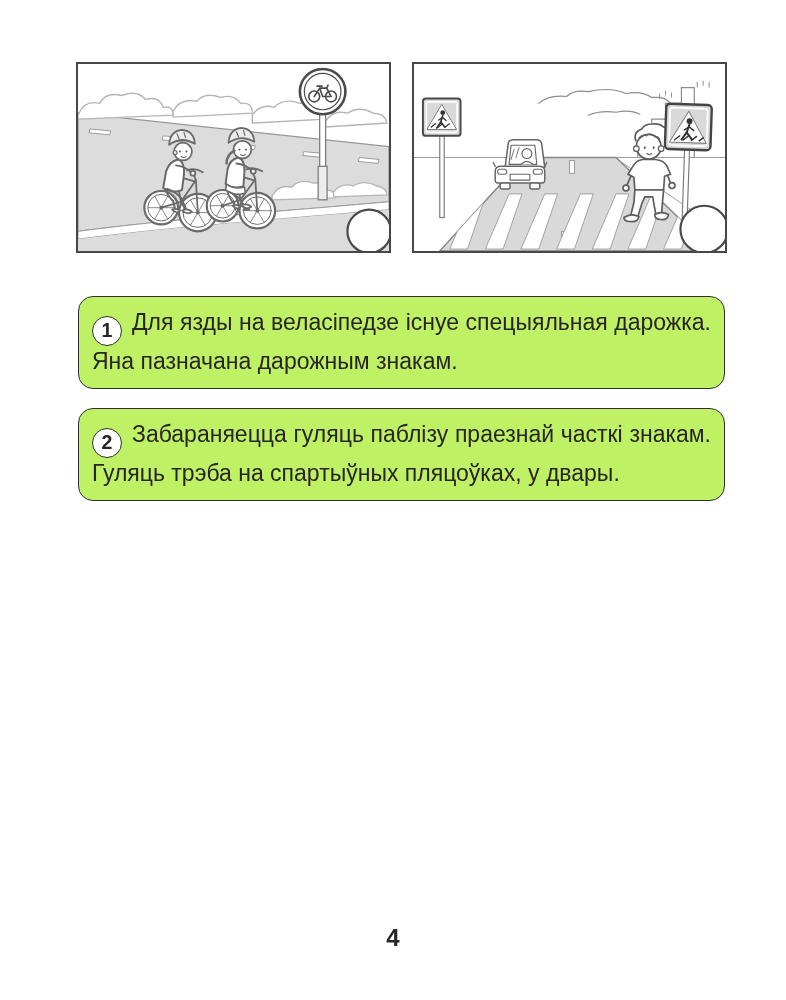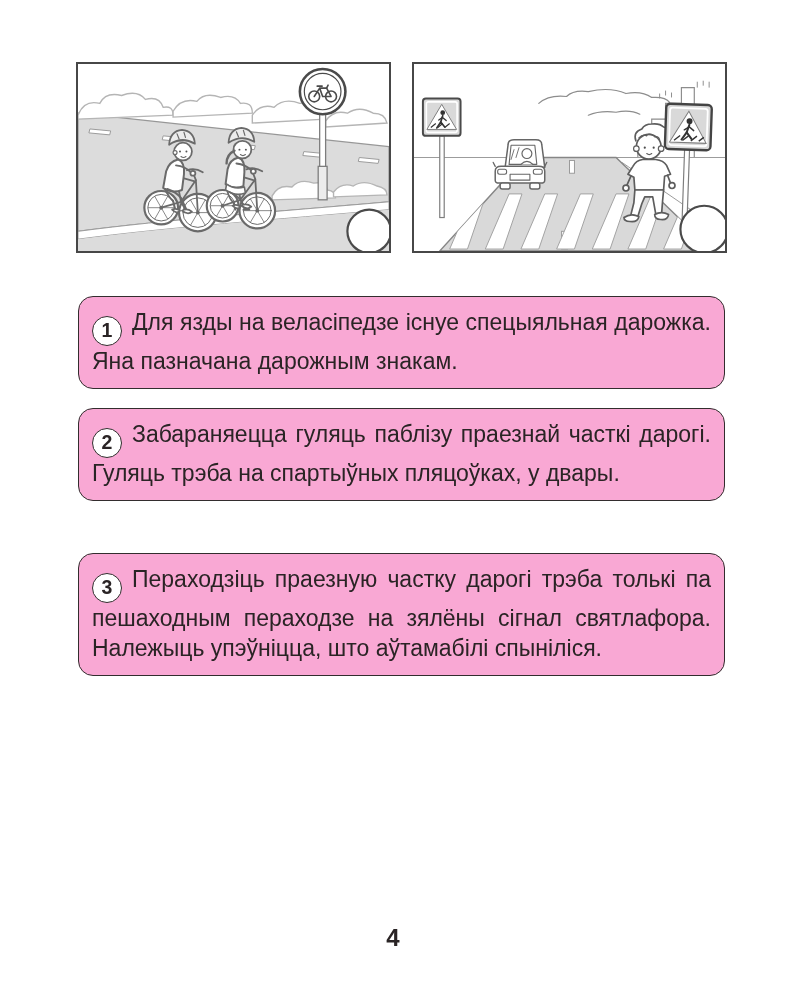--- a/index.html
+++ b/index.html
@@ -9,21 +9,21 @@
   }
   .figrow { position:absolute; left:76px; top:62px; display:flex; gap:21px; }
   .fig {
     width:311px; height:187px; border:2px solid #474747; background:#fff;
     overflow:hidden; position:relative;
   }
   .fig svg { display:block; width:311px; height:187px; }
   .rule {
     position:absolute; left:78px; width:647px; box-sizing:border-box;
     border:1.7px solid #332d2e; border-radius:15px;
-    padding:10px 13px 12px 13px; background:#f9a8d4;
+    padding:10px 13px 12px 13px; background:#bef264;
   }
   .rule p { margin:0; text-align:justify; font-size:23px; line-height:30px; color:#2a2425; }
   .badge {
     display:inline-block; box-sizing:border-box; width:30px; height:30px;
     border:1.8px solid #332d2e; border-radius:50%;
     text-align:center; line-height:26.5px; font-weight:bold; font-size:19.5px;
     vertical-align:-7px; margin-right:10px; background:#fff;
     font-family:"Liberation Sans", sans-serif;
   }
   .rule-1 { top:296px; } .rule-2 { top:408px; } .rule-3 { top:553px; } .rule-4 { top:722px; }
@@ -243,22 +243,19 @@
         <circle cx="293" cy="168" r="24" fill="#ffffff" stroke="#4a4a4a" stroke-width="2.2"></circle>
       </svg>
     </figure>
   </div>
 
   <section class="rule rule-1">
     <p><span class="badge">1</span><span>Для язды на веласіпедзе існуе спецыяльная да­рожка. Яна пазначана дарожным знакам.</span></p>
   </section>
 
   <section class="rule rule-2">
-    <p><span class="badge">2</span><span>Забараняецца гуляць паблізу праезнай част­кі дарогі. Гуляць трэба на спартыўных пляцоўках, у двары.</span></p>
+    <p><span class="badge">2</span><span>Забараняецца гуляць паблізу праезнай част­кі знакам. Гуляць трэба на спартыўных пляцоўках, у двары.</span></p>
   </section>
 
-  <section class="rule rule-3">
-    <p><span class="badge">3</span><span>Пераходзіць праезную частку дарогі трэба толькі па пешаходным пераходзе на зялёны сігнал святлафора. Належыць упэўніцца, што аўтамабілі спыніліся.</span></p>
-  </section>
 
 
   <div class="pageno">4</div>
 </div>
 
 </body></html>

